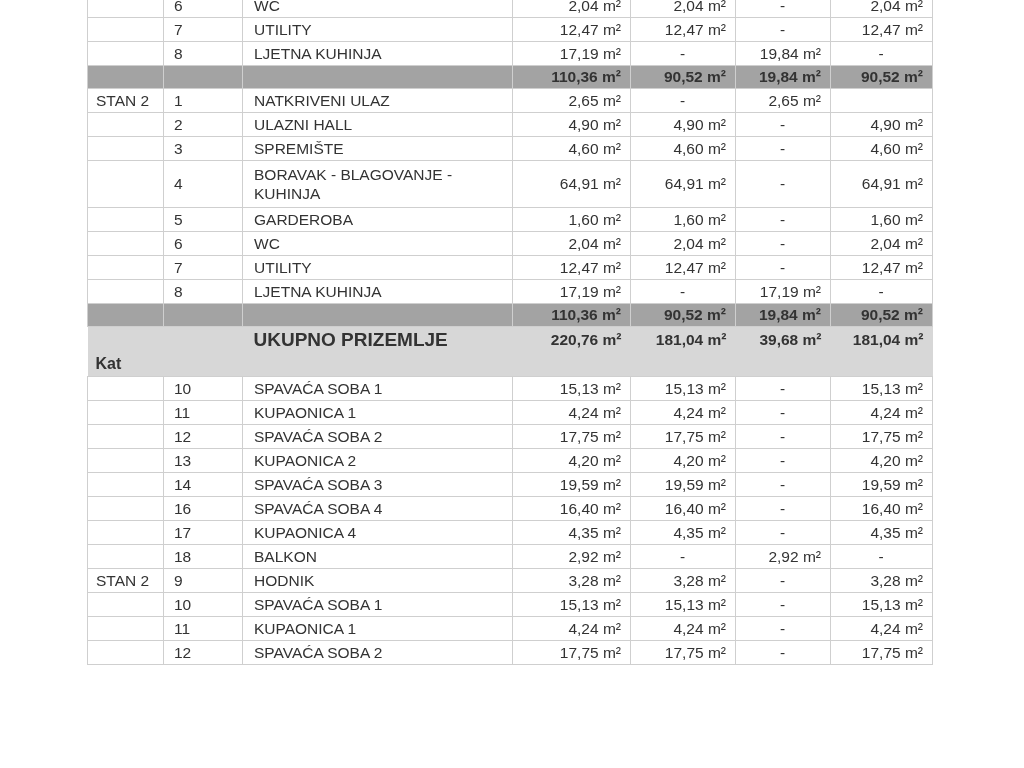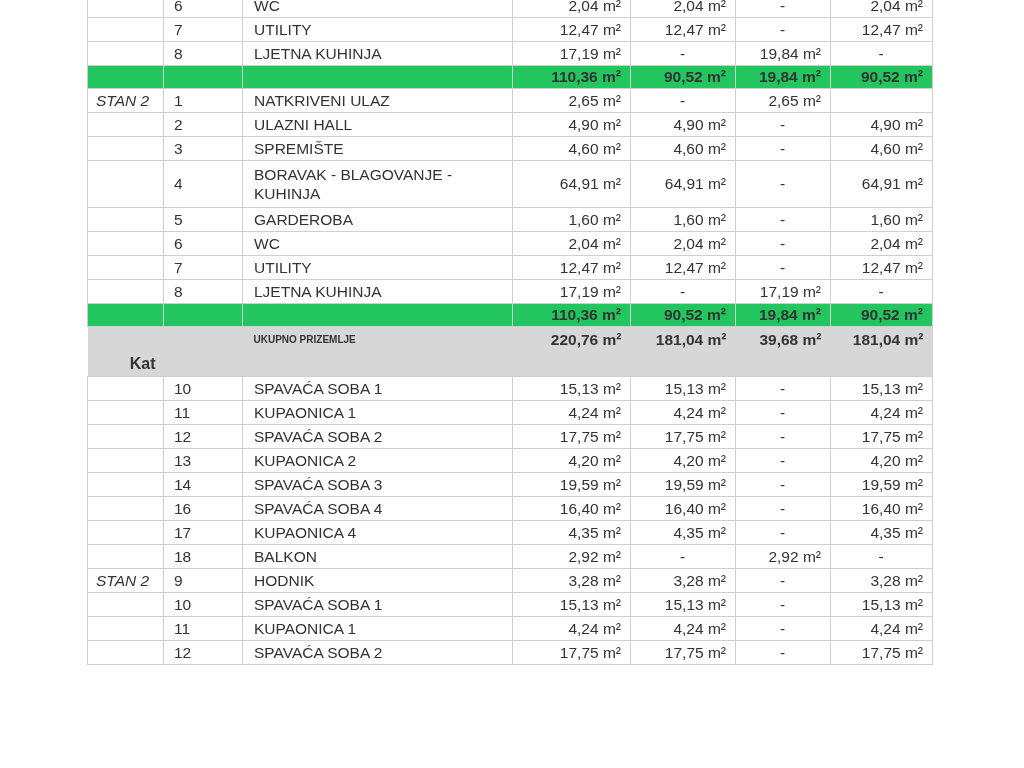--- a/index.html
+++ b/index.html
@@ -35,43 +35,43 @@
     border: 1px solid #cfcfcf;
     height: 24px;
     padding: 0 8px;
     font-size: 15.5px;
     color: #333333;
     vertical-align: middle;
     overflow: hidden;
     box-sizing: border-box;
     white-space: nowrap;
   }
-  td.c-label { font-style: italic; padding-left: 8px; }
+  td.c-label { padding-left: 8px; }
   td.c-no    { padding-left: 10px; }
   td.c-name  { padding-left: 11px; white-space: normal; line-height: 19px; }
   td.c-val   { text-align: right; padding-right: 9px; }
   td.c-val.dash { text-align: center; }
 
   tr.tall td { height: 47px; }
 
   tr.subtotal td {
-    background: #22c55e;
+    background: #a3a3a3;
     font-weight: bold;
     height: 23px;
   }
   tr.total td,
   tr.heading td {
     background: #d7d7d7;
     border: none;
     font-weight: bold;
   }
   tr.total td { height: 26px; }
-  tr.heading td { height: 24px; text-align: right; }
+  tr.heading td { height: 24px; }
   tr.heading td.c-label { font-style: normal; font-size: 16px; padding-left: 8px; }
-  tr.total td.c-name { font-size: 10px; }
+  tr.total td.c-name { font-size: 19px; }
 </style>
 </head>
 <body>
 
 <div class="doc">
   <table class="area-table">
     <colgroup>
       <col class="c1">
         <col class="c2">
         <col class="c3">

